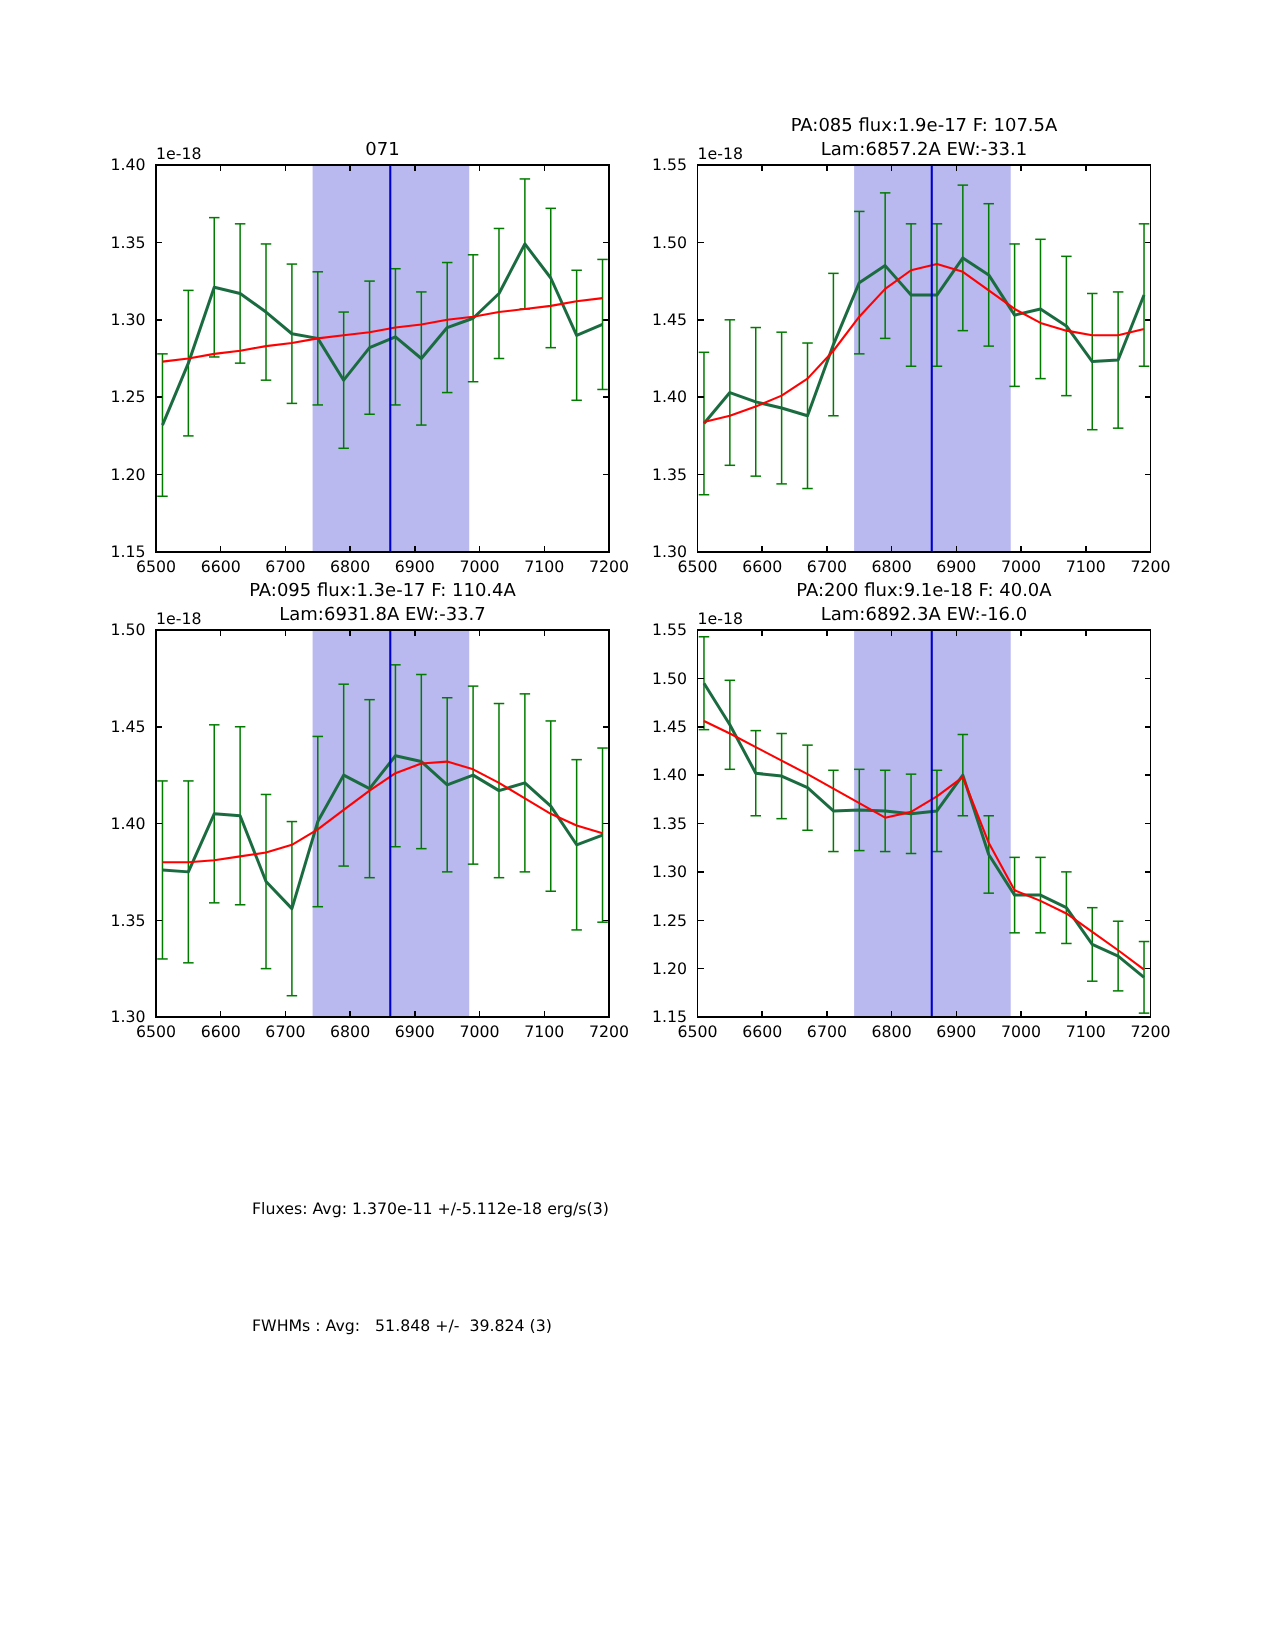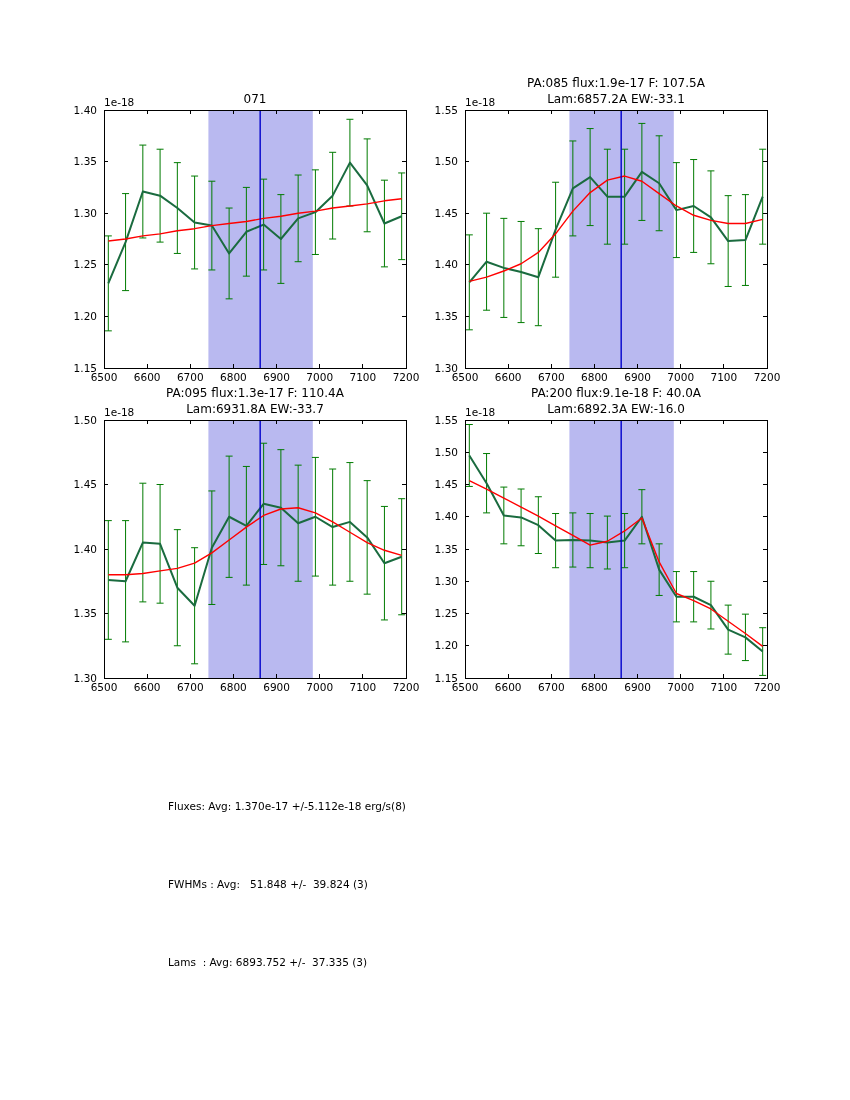--- a/index.html
+++ b/index.html
@@ -443,19 +443,18 @@
       <line x1="767" y1="452.25" x2="763" y2="452.25" stroke="#000000" stroke-width="1" shape-rendering="crispEdges"></line>
       <text x="458" y="455.75" font-size="10.5" text-anchor="end" fill="#000000" font-family="&quot;DejaVu Sans&quot;, sans-serif">1.50</text>
       <line x1="465" y1="420" x2="469" y2="420" stroke="#000000" stroke-width="1" shape-rendering="crispEdges"></line>
       <line x1="767" y1="420" x2="763" y2="420" stroke="#000000" stroke-width="1" shape-rendering="crispEdges"></line>
       <text x="458" y="423.5" font-size="10.5" text-anchor="end" fill="#000000" font-family="&quot;DejaVu Sans&quot;, sans-serif">1.55</text>
       <text x="616" y="397" font-size="12" text-anchor="middle" fill="#000000" font-family="&quot;DejaVu Sans&quot;, sans-serif">PA:200 flux:9.1e-18 F: 40.0A</text>
       <text x="616" y="413" font-size="12" text-anchor="middle" fill="#000000" font-family="&quot;DejaVu Sans&quot;, sans-serif">Lam:6892.3A EW:-16.0</text>
       <text x="465" y="416" font-size="10.5" text-anchor="start" fill="#000000" font-family="&quot;DejaVu Sans&quot;, sans-serif">1e-18</text>
     </svg>
   <div class="stats">
-    <div>Fluxes: Avg: 1.370e-17 +/-5.112e-18 erg/s(8)</div>
+    <div>Fluxes: Avg: 1.370e-11 +/-5.112e-18 erg/s(3)</div>
     <div>FWHMs : Avg:   51.848 +/-  39.824 (3)</div>
-    <div>Lams  : Avg: 6893.752 +/-  37.335 (3)</div>
     
     
   </div>
 </div>
 
 </body></html>

